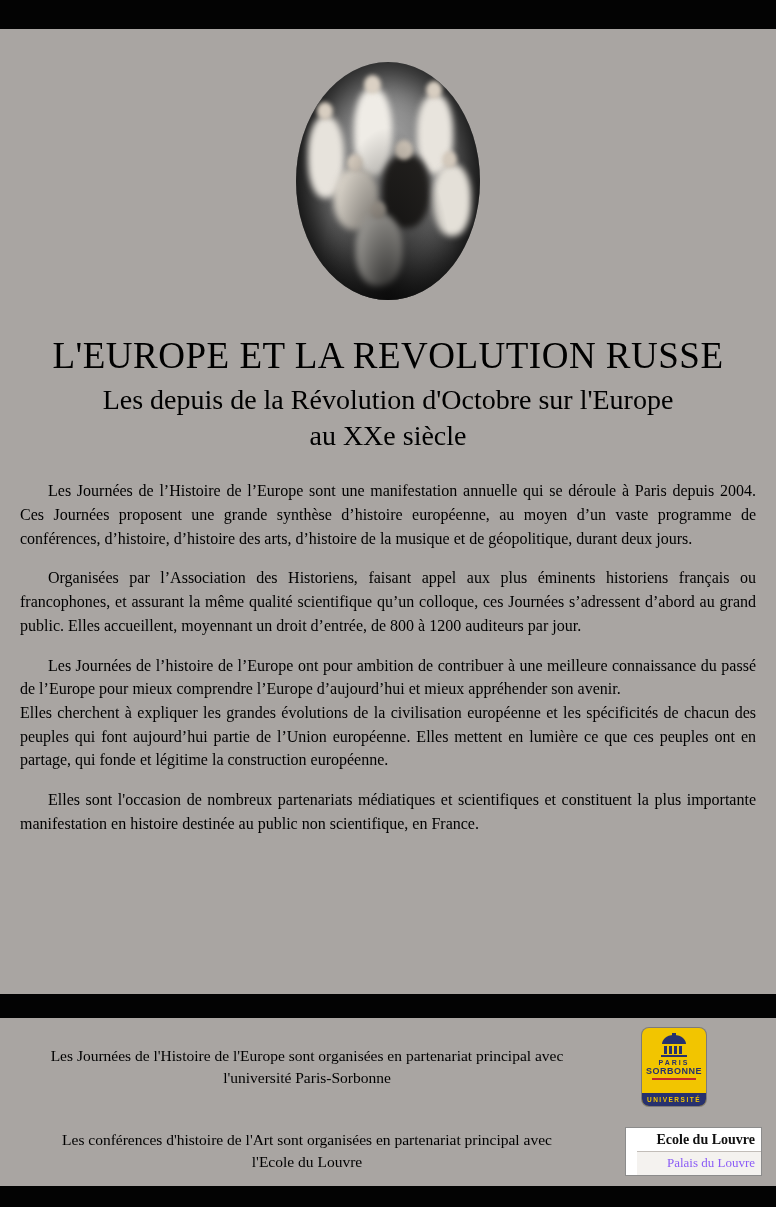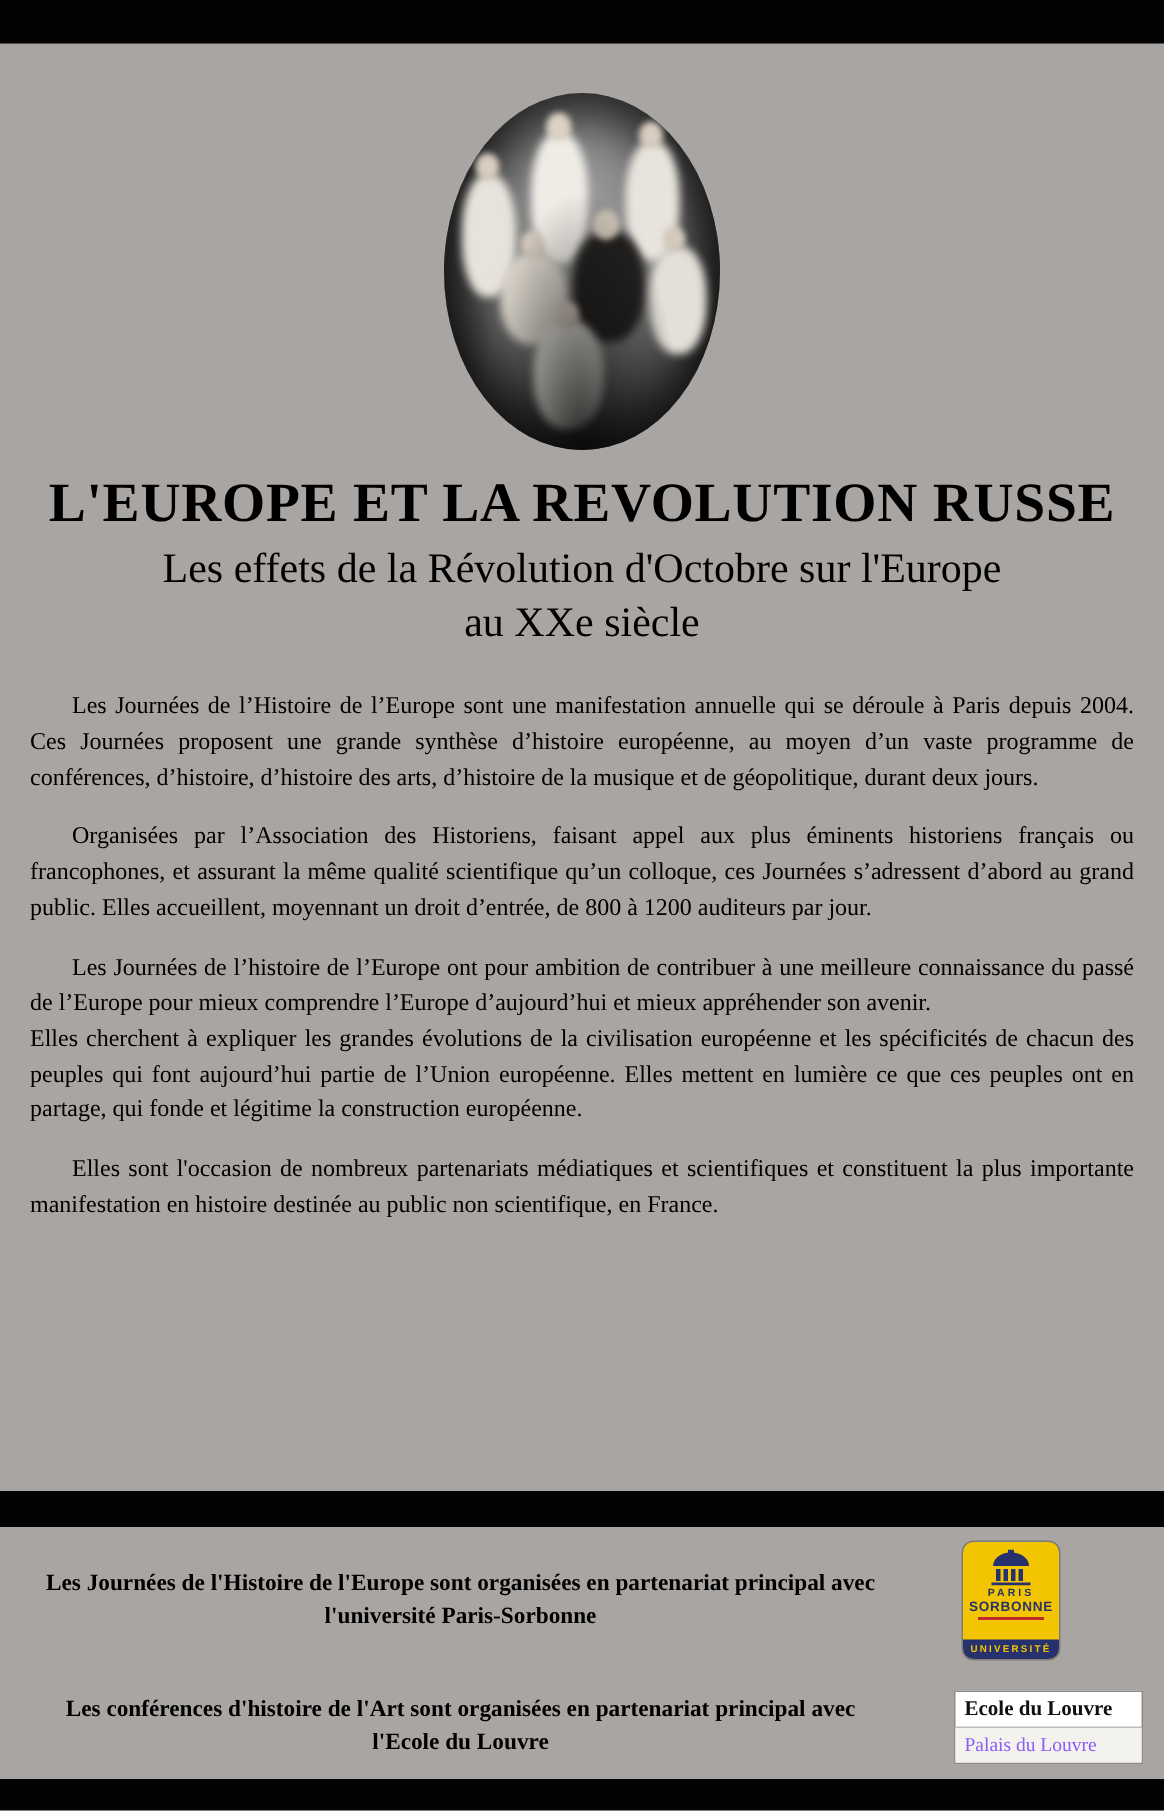--- a/index.html
+++ b/index.html
@@ -42,23 +42,23 @@
   .h5 { left: 146px; top: 89px; width: 15px; height: 17px; background: #d3c9bc; }
   .f6 { left: 60px; top: 152px; width: 46px; height: 72px; background: #ebe8e1; }
   .h6 { left: 74px; top: 139px; width: 16px; height: 18px; background: #d8cec1; }
   .vignette {
     position: absolute; left: 0; top: 0; right: 0; bottom: 0;
     background: radial-gradient(ellipse at 50% 104%, rgba(8,8,8,0.9) 0%, rgba(8,8,8,0.0) 52%);
   }
 
   
   .title {
-    margin-top: 16px;
-    text-align: center;
-    font-weight: bold;
+    margin-top: 36px;
+    text-align: center;
+    font-weight: normal;
     font-size: 37px;
     letter-spacing: 0.5px;
     line-height: 1.1;
   }
   .subtitle {
     text-align: center;
     font-size: 28px;
     line-height: 1.3;
     margin-top: 5px;
   }
@@ -75,21 +75,21 @@
   .body-text p.tight { margin-bottom: 0; }
   .body-text p.no-indent { text-indent: 0; }
 
   
   .footer { position: absolute; left: 0; right: 0; bottom: 0; }
   .partner-row { display: flex; align-items: center; padding: 6px 14px 6px 14px; }
   .partner-row.row1 { min-height: 86px; }
   .partner-row.row2 { min-height: 58px; }
   .partner-text {
     width: 586px;
-    font-weight: bold;
+    font-weight: normal;
     font-size: 15.5px;
     line-height: 1.45;
     text-align: center;
   }
   .logo-wrap { margin-left: auto; display: flex; align-items: center; }
 
   
   .sorbonne {
     width: 64px; height: 78px;
     background: #f2c500;
@@ -119,21 +119,22 @@
     font-size: 6.5px; letter-spacing: 1.5px; font-weight: bold;
     text-align: center;
     padding: 3px 0;
   }
 
   
   .louvre {
     width: 124px;
     background: #ffffff;
     border: 1px solid #8c8c8c;
-    text-align: left;
+    text-align: right;
+    padding-left: 11px;
   }
   .louvre-top {
     font-family: "Liberation Serif", serif;
     font-weight: bold;
     font-size: 14px;
     color: #101010;
     padding: 4px 6px 3px 6px;
     border-bottom: 1px solid #c2bdb8;
   }
   .louvre-bottom {
@@ -164,21 +165,21 @@
     <div class="fig f5"></div>
     <div class="face h5"></div>
     <div class="fig f6"></div>
     <div class="face h6"></div>
     <div class="vignette"></div>
   </div>
 </div>
 
 <h1 class="title" style="margin-bottom:0;">L'EUROPE ET LA REVOLUTION RUSSE</h1>
 <div class="subtitle">
-  <div>Les effets de la Révolution d'Octobre sur l'Europe</div>
+  <div>Les depuis de la Révolution d'Octobre sur l'Europe</div>
   <div>au XXe siècle</div>
 </div>
 
 <div class="body-text">
   <p>Les Journées de l’Histoire de l’Europe sont une manifestation annuelle qui se déroule à Paris depuis 2004. Ces Journées proposent une grande synthèse d’histoire européenne, au moyen d’un vaste programme de conférences, d’histoire, d’histoire des arts, d’histoire de la musique et de géopolitique, durant deux jours.</p>
   <p>Organisées par l’Association des Historiens, faisant appel aux plus éminents historiens français ou francophones, et assurant la même qualité scientifique qu’un colloque, ces Journées s’adressent d’abord au grand public. Elles accueillent, moyennant un droit d’entrée, de 800 à 1200 auditeurs par jour.</p>
   <p class="tight">Les Journées de l’histoire de l’Europe ont pour ambition de contribuer à une meilleure connaissance du passé de l’Europe pour mieux comprendre l’Europe d’aujourd’hui et mieux appréhender son avenir.</p>
   <p class="no-indent">Elles cherchent à expliquer les grandes évolutions de la civilisation européenne et les spécificités de chacun des peuples qui font aujourd’hui partie de l’Union européenne.  Elles mettent en lumière ce que ces peuples ont en partage, qui fonde et légitime la construction européenne.</p>
   <p>Elles sont l'occasion de nombreux partenariats médiatiques et scientifiques et constituent la plus importante manifestation en histoire destinée au public non scientifique, en France.</p>
 </div>

